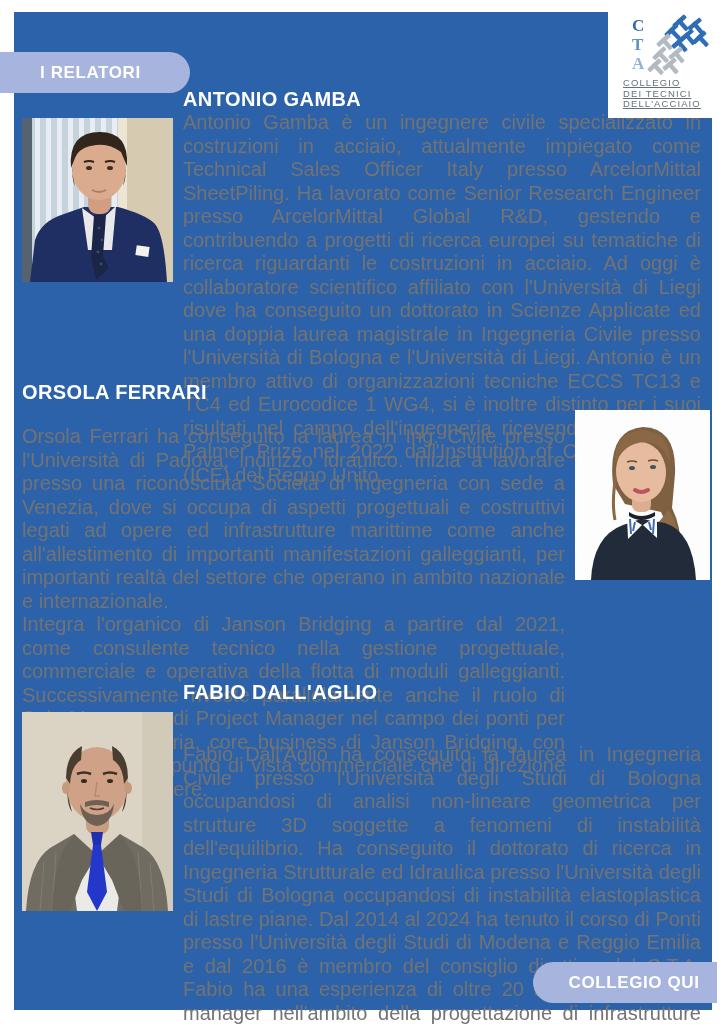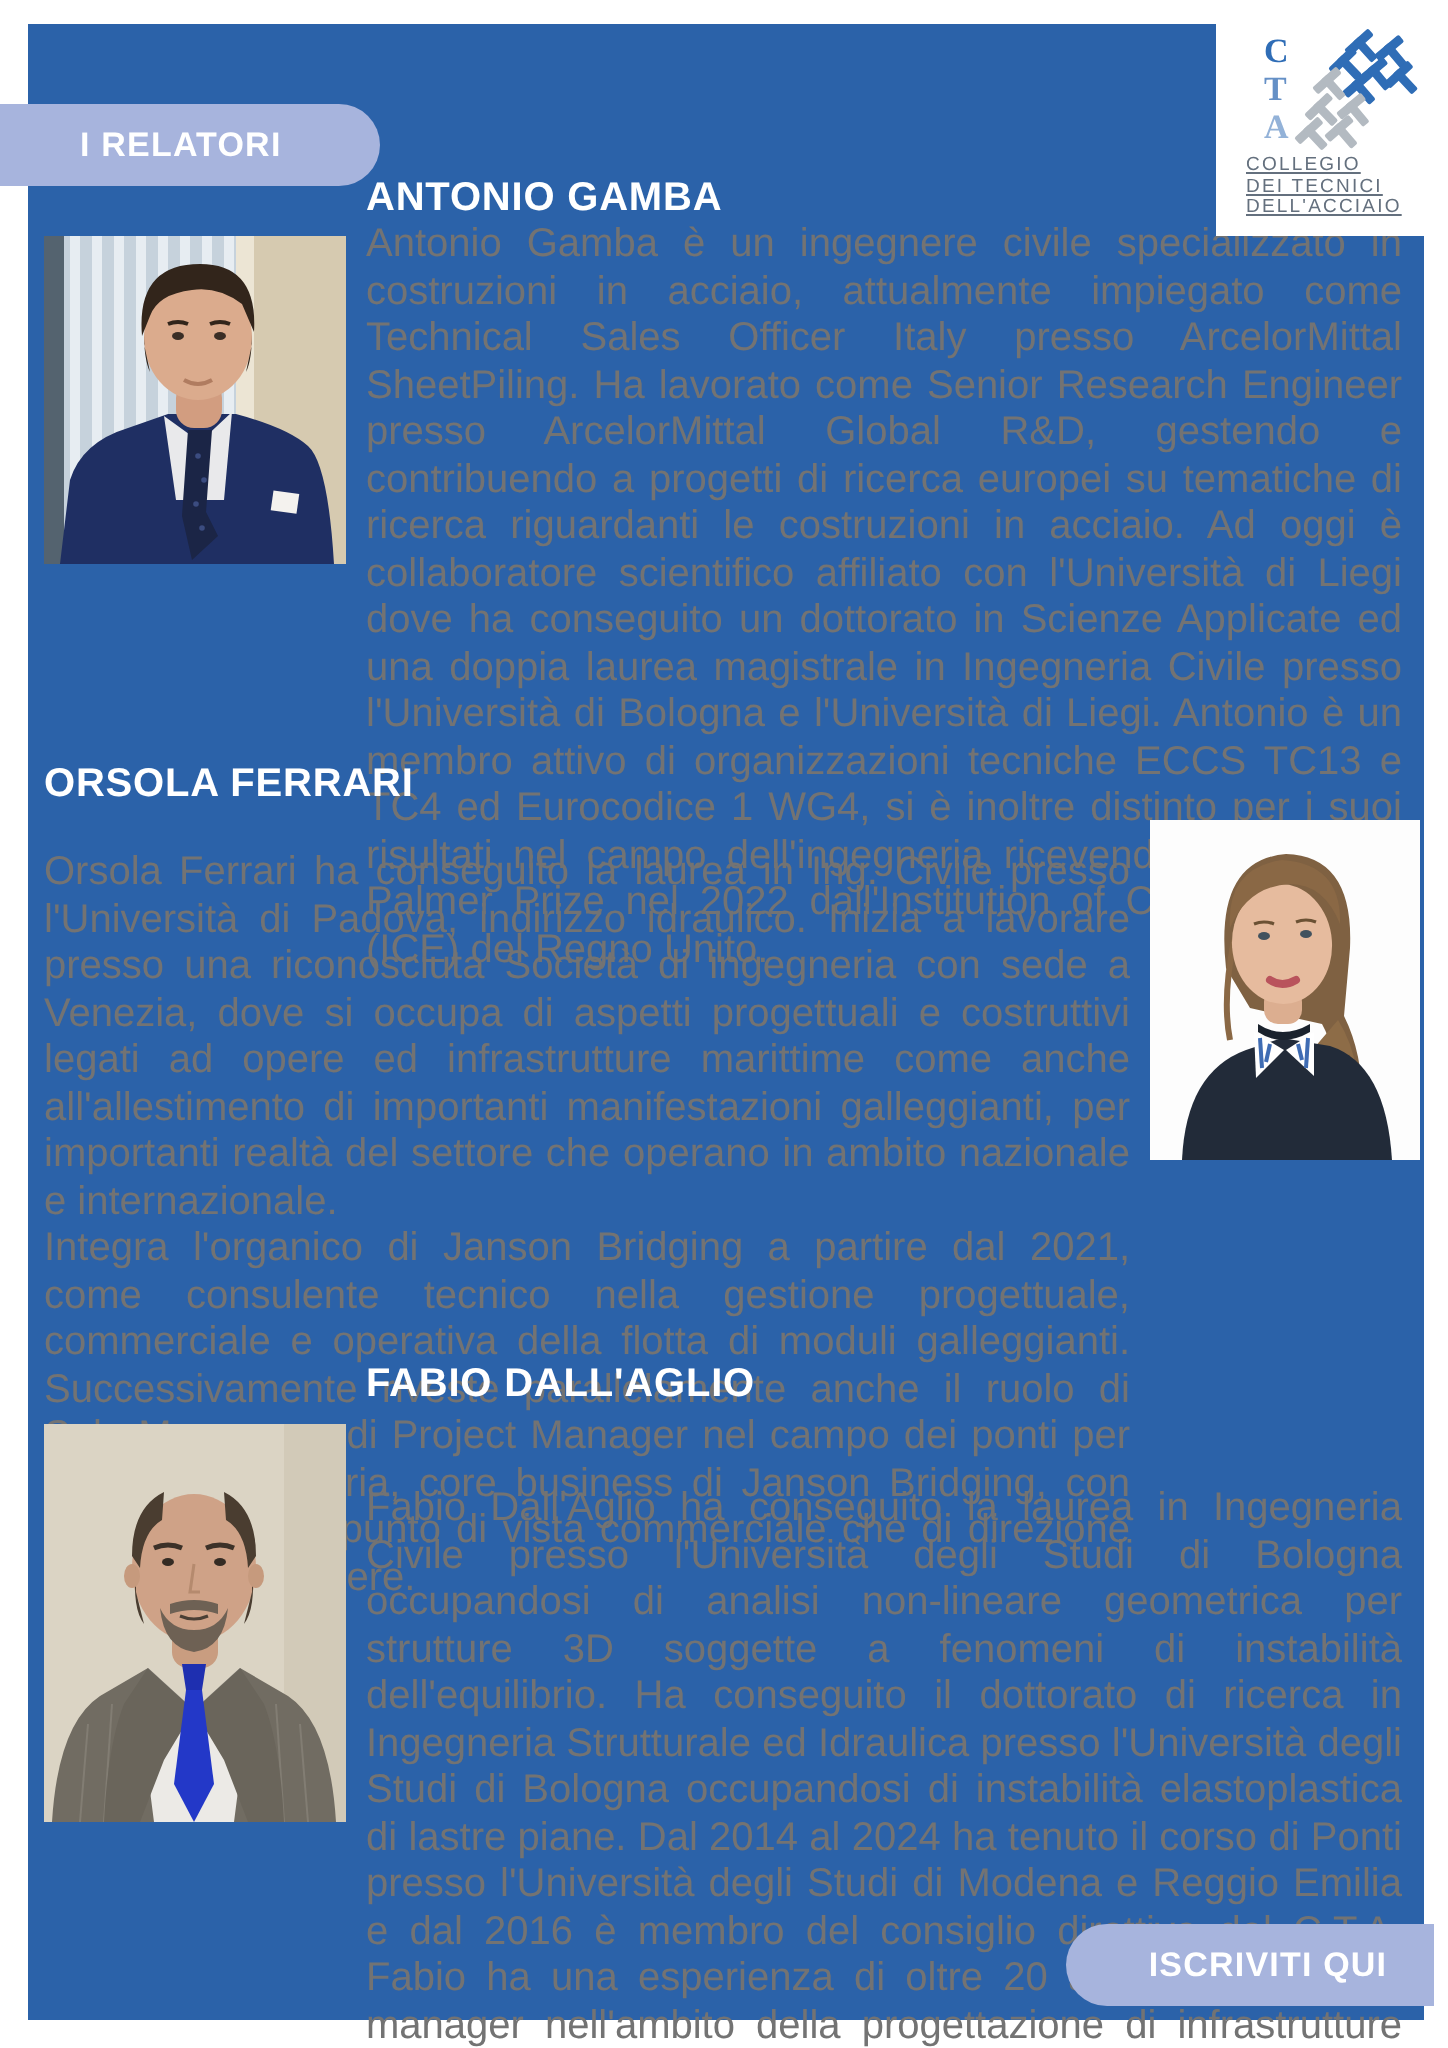--- a/index.html
+++ b/index.html
@@ -277,16 +277,16 @@
     <path d="M98 122 L75 143 L90 168 L102 199 L120 199 Q118 160 110 140 Z" fill="#6a655b"></path>
     <path d="M69 120 L81 120 L79 133 L71 133 Z" fill="#1e2fb0"></path>
     <path d="M71 133 L79 133 L85 180 L75 199 L65 180 Z" fill="#2338c8"></path>
   </svg>
 
   <div class="bio bio-fabio">
     <p>Fabio Dall'Aglio ha conseguito la laurea in Ingegneria Civile presso l'Università degli Studi di Bologna occupandosi di analisi non-lineare geometrica per strutture 3D soggette a fenomeni di instabilità dell'equilibrio. Ha conseguito il dottorato di ricerca in Ingegneria Strutturale ed Idraulica presso l'Università degli Studi di Bologna occupandosi di instabilità elastoplastica di lastre piane. Dal 2014 al 2024 ha tenuto il corso di Ponti presso l'Università degli Studi di Modena e Reggio Emilia e dal 2016 è membro del consiglio direttivo del C.T.A. Fabio ha una esperienza di oltre 20 anni come project manager nell'ambito della progettazione di infrastrutture viarie e ferroviarie, con particolare riguardo per strutture in acciaio. E' fondatore dello Studio Associato DMN Ingegneria.</p>
   </div>
 
   <button class="iscriviti-button">
-    <span>ISCRIVITI QUI</span>
+    <span>COLLEGIO QUI</span>
   </button>
 
 </div>
 
 </body></html>

